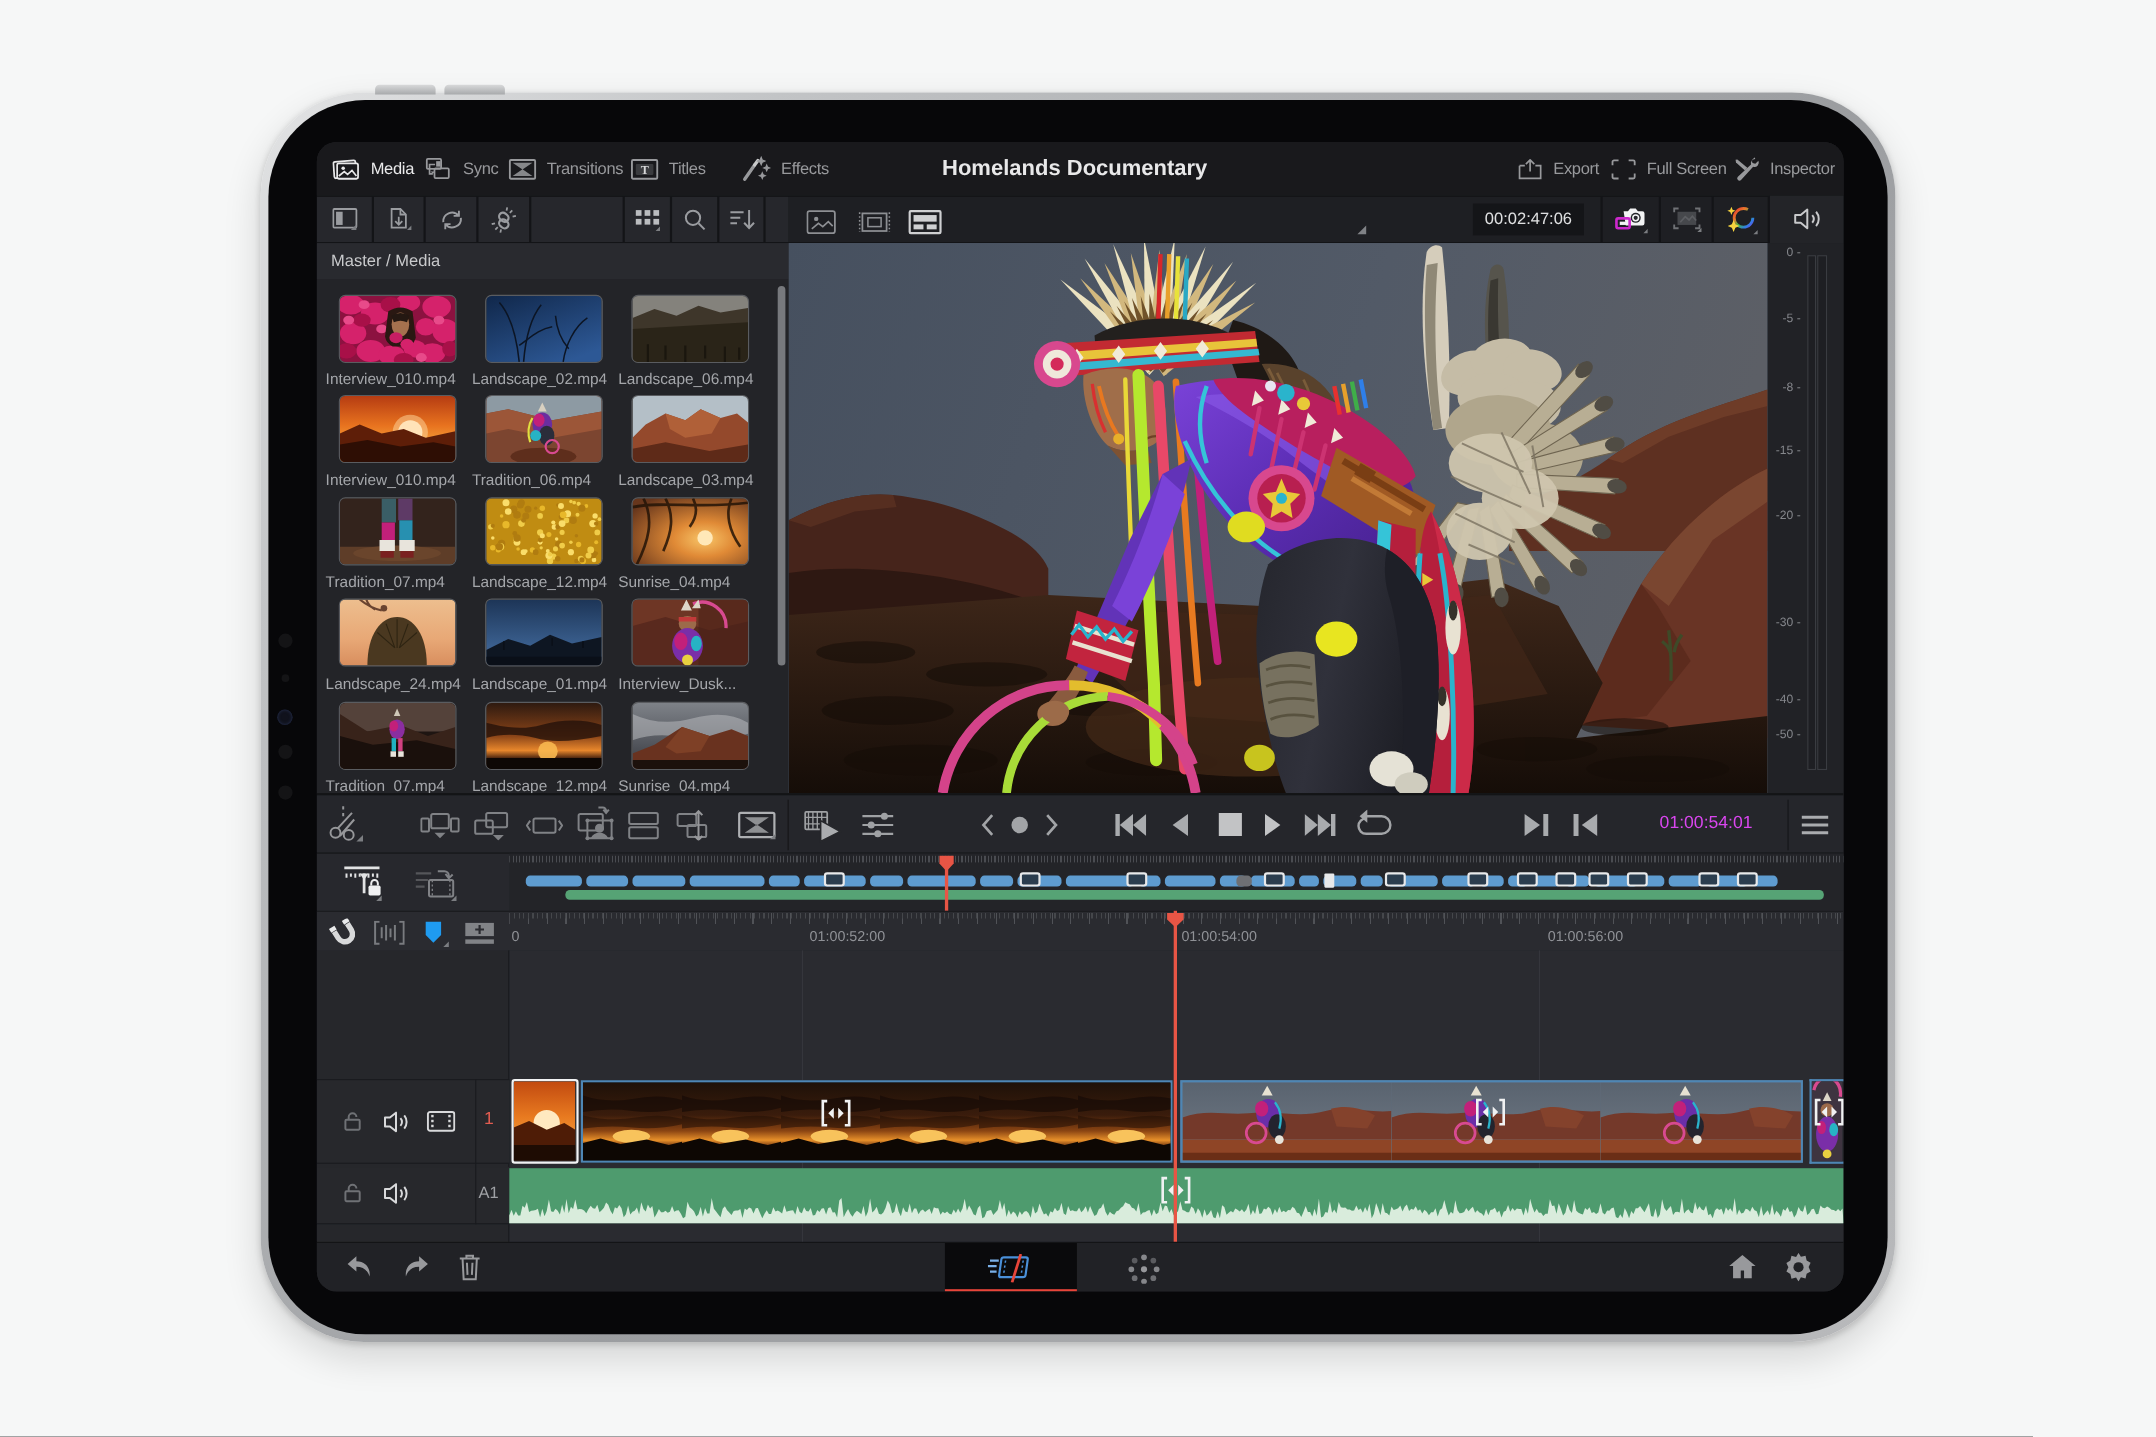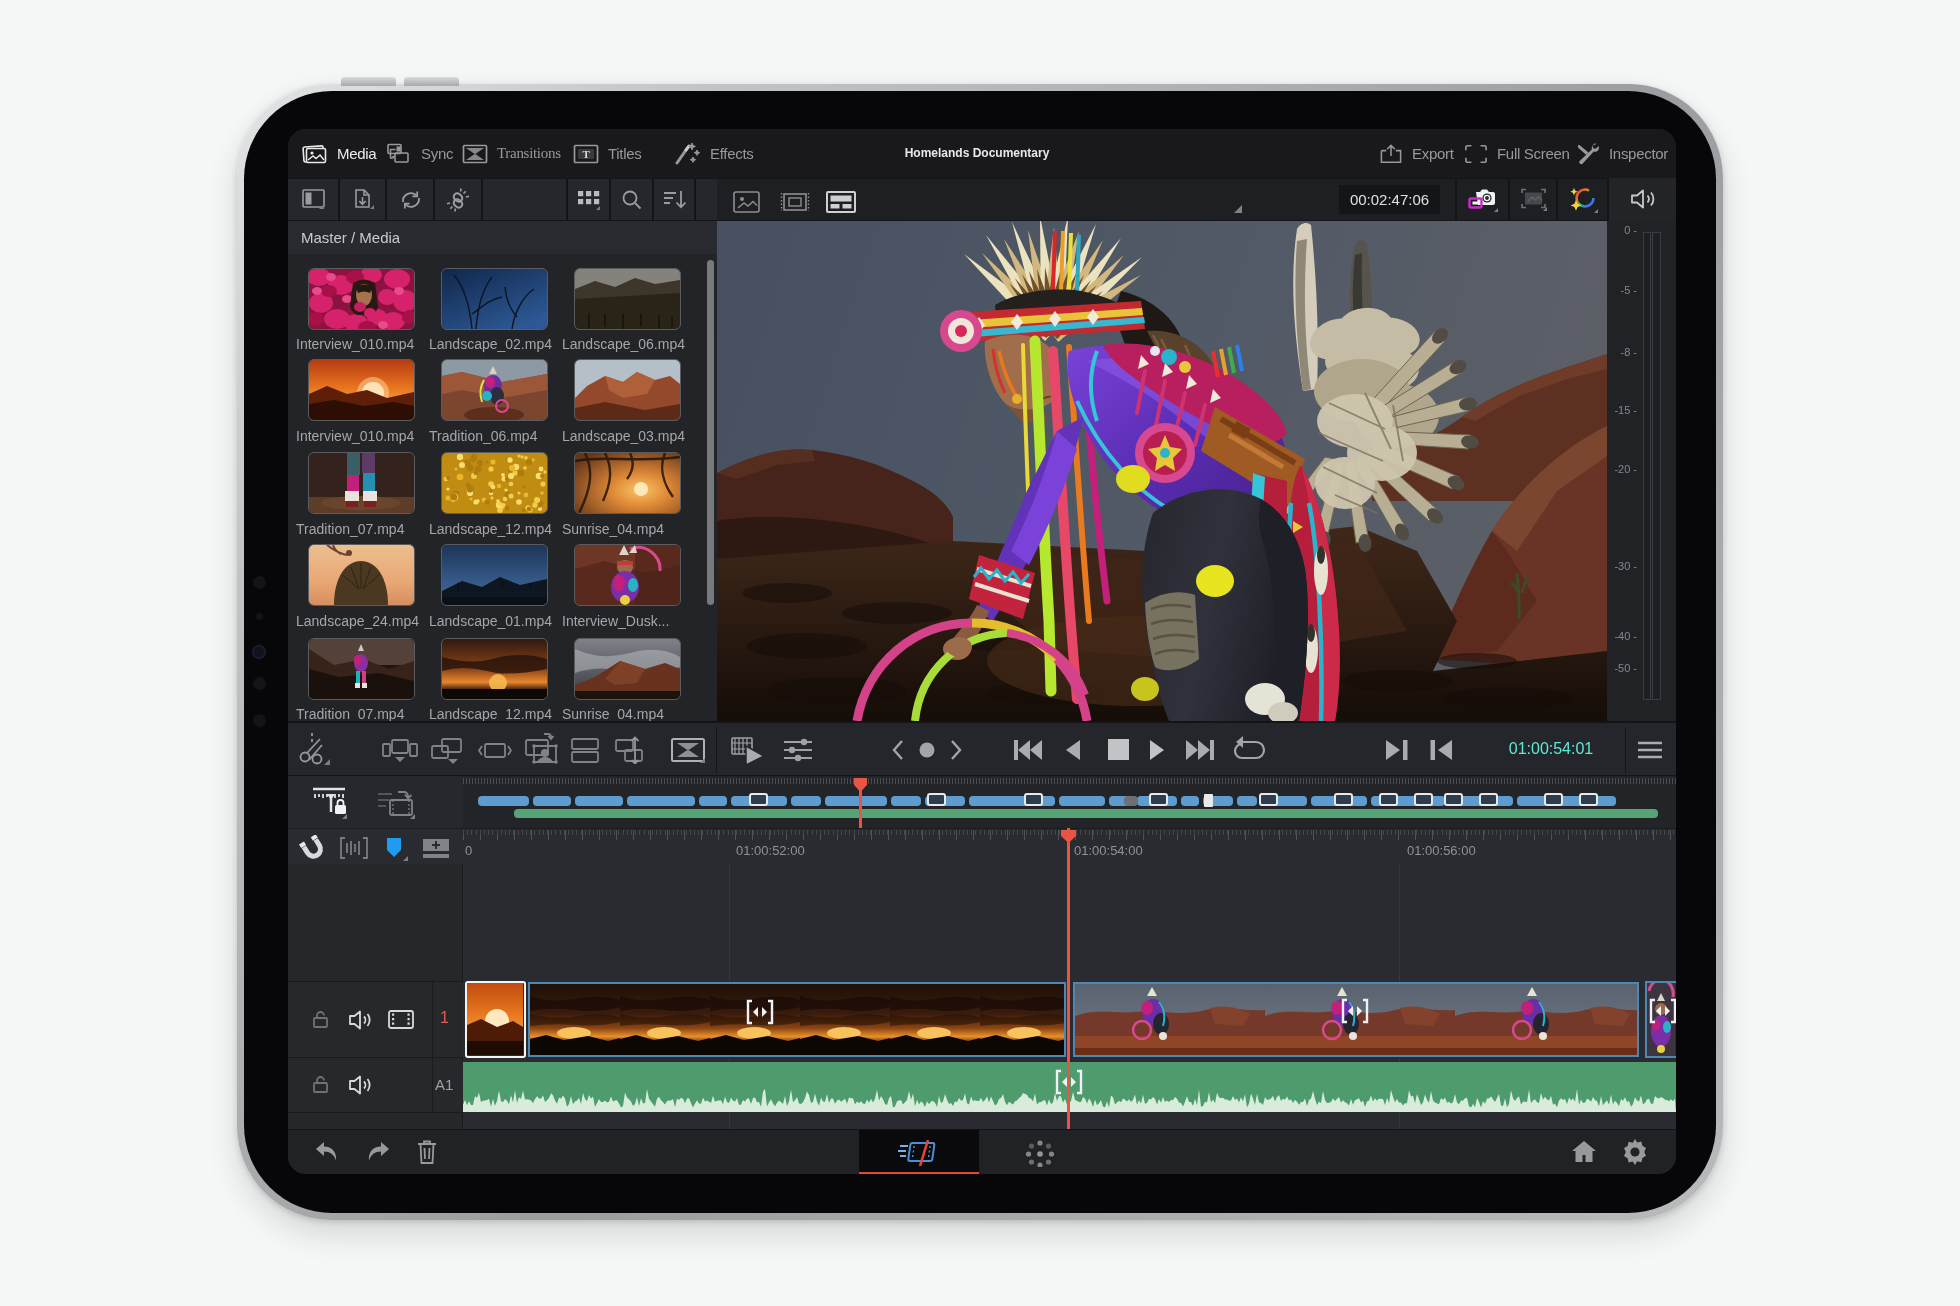--- a/index.html
+++ b/index.html
@@ -13,40 +13,40 @@
   #bezel{left:244px;top:91px;width:1472px;height:1122px;border-radius:88px;background:#070709;}
   #btn1{left:341px;top:77px;width:55px;height:9px;border-radius:4px 4px 0 0;background:linear-gradient(180deg,#d8d9da,#a7a9ab);}
   #btn2{left:404px;top:77px;width:55px;height:9px;border-radius:4px 4px 0 0;background:linear-gradient(180deg,#d8d9da,#a7a9ab);}
   .camdot{border-radius:50%;background:#141416;}
   #screen{left:288px;top:129px;width:1388px;height:1045px;border-radius:18px;background:#232428;overflow:hidden;}
   #screen .abs{position:absolute;}
   
   #topbar{left:0;top:0;width:1388px;height:49px;background:#19191c;}
   .tab{top:0;height:49px;display:flex;align-items:center;gap:9px;color:#98999c;font-size:15px;letter-spacing:-0.3px;}
   .tab.on{color:#ebebec;}
-  #title{left:489px;top:0;width:400px;height:49px;line-height:49px;text-align:center;color:#e8e8e9;font-size:12px;font-weight:bold;}
+  #title{left:489px;top:0;width:400px;height:49px;line-height:49px;text-align:center;color:#e8e8e9;font-size:20px;font-weight:bold;}
   
   #bar2{left:0;top:49px;width:1388px;height:43px;background:#131417;}
   .cell{top:50px;height:41px;background:#26272c;}
   .pcell{top:50px;height:41px;background:#1e1f23;}
   #vtitle{color:#e4e5e6;font-size:15px;font-weight:bold;}
   #tcbox{background:#141518;color:#dfe0e1;font-size:15px;text-align:center;}
   
   #masterbar{left:0;top:92px;width:429px;height:33px;background:#292a2f;color:#c9cacc;font-size:15px;line-height:33px;padding-left:13px;box-sizing:border-box;}
   #grid{left:0;top:125px;width:429px;height:468px;background:#232428;}
   .thumb{width:107px;height:62px;border-radius:6px;border:1px solid #5a5c60;box-sizing:border-box;overflow:hidden;background:#444;}
   .mlabel{width:131px;color:#a4a6aa;font-size:14px;white-space:nowrap;}
   #scrollbar{left:419px;top:131px;width:7px;height:345px;border-radius:4px;background:#86888c;opacity:0.85;}
   
   #preview{left:429px;top:92px;width:890px;height:500px;background:#46505f;overflow:hidden;}
   #meters{left:1319px;top:92px;width:69px;height:500px;background:#212226;}
   .mlab{color:#85878c;font-size:11px;width:30px;text-align:right;}
   
   #transport{left:0;top:592px;width:1388px;height:54px;background:#25262b;border-top:2px solid #131416;box-sizing:border-box;}
-  #tc2{color:#5eead4;font-size:16px;}
+  #tc2{color:#d946ef;font-size:16px;}
   
   #minirow{left:0;top:646px;width:1388px;height:53px;background:#27282d;border-top:1px solid #131416;box-sizing:border-box;}
   
   #rulerrow{left:0;top:699px;width:1388px;height:36px;background:#2a2b30;border-top:1px solid #1a1b1e;box-sizing:border-box;}
   .rlab{color:#8f9196;font-size:13px;}
   
   #tlbody{left:0;top:735px;width:1388px;height:265px;background:#2a2b30;}
   #tlheader{left:0;top:0;width:175px;height:265px;background:#26272b;border-right:1px solid #1a1b1e;box-sizing:border-box;}
   
   #bottombar{left:0;top:1000px;width:1388px;height:45px;background:#212226;border-top:1px solid #131416;box-sizing:border-box;}
@@ -81,21 +81,21 @@
         <g fill="none" stroke="#98999c" stroke-width="1.6">
           <rect x="2" y="2.5" width="13" height="9" rx="1"></rect>
           <rect x="9" y="11" width="13" height="9" rx="1"></rect>
           <path d="M9.5 7.5 h-5 v8.5 h3" stroke-width="1.5"></path>
           <path d="M5.5 14 l2 2 2 -2" fill="#98999c" stroke="none"></path>
           <rect x="10.5" y="4.5" width="4" height="5" fill="#98999c" stroke="none"></rect>
         </g>
       </svg>
     <span>Sync</span>
     </div>
-  <div class="abs tab" style="left:174px;font-family:Liberation Serif, serif;">
+  <div class="abs tab" style="left:174px;">
     <svg width="26" height="24" viewBox="0 0 26 24">
         <rect x="1.5" y="3.5" width="23" height="17" rx="1" fill="none" stroke="#98999c" stroke-width="1.7"></rect>
         <path d="M4 6 h18 l-9 6.2z M4 18 h18 l-9 -6.2z" fill="#86878a"></path>
       </svg>
     <span>Transitions</span>
     </div>
   <div class="abs tab" style="left:285px;">
     <svg width="26" height="24" viewBox="0 0 26 24">
         <rect x="1.5" y="3.5" width="23" height="17" rx="1" fill="none" stroke="#98999c" stroke-width="1.7"></rect>
         <rect x="5" y="7" width="16" height="10" rx="1" fill="#3a3b3e"></rect>

